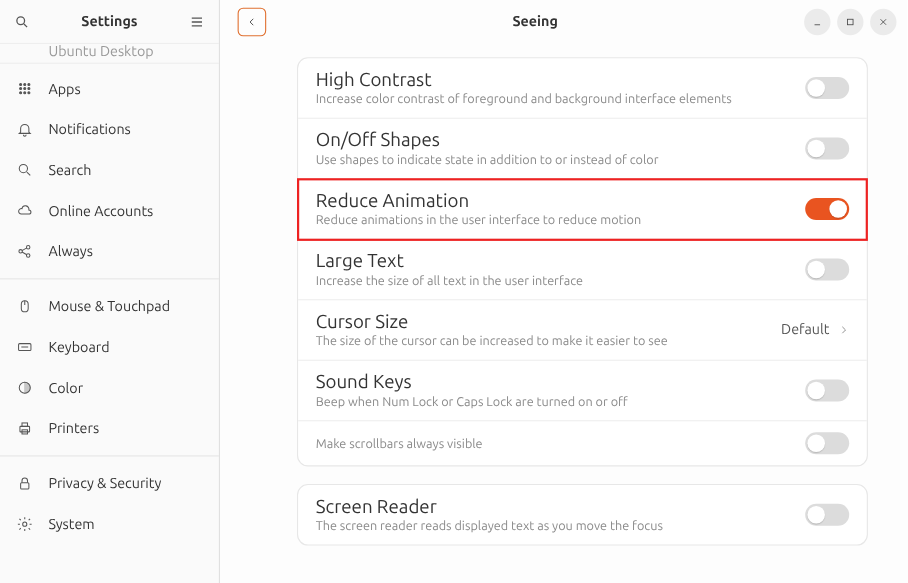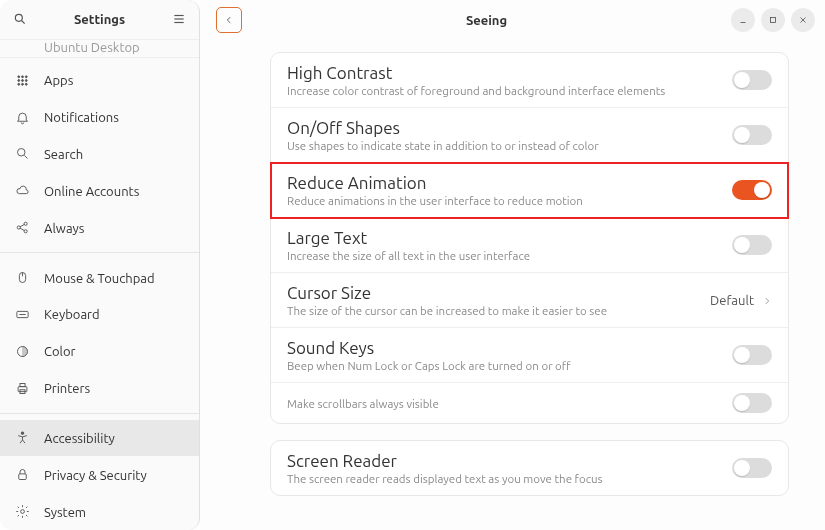--- a/index.html
+++ b/index.html
@@ -1,18 +1,18 @@
 <!DOCTYPE html>
 <html><head>
 <meta charset="utf-8">
 <style>
 * { box-sizing: border-box; margin: 0; padding: 0; font-family: Ubuntu, "Segoe UI", sans-serif; }
 html, body { width: 825px; height: 530px; overflow: hidden; background: #fff; }
 .app { display: flex; width: 100%; height: 100%; }
-.sidebar { width: 200px; background: #fafafa; border-right: 1px solid #e0e0e0; display: flex; flex-direction: column; border-radius: 12px; }
+.sidebar { width: 200px; background: #fafafa; border-right: 1px solid #e0e0e0; display: flex; flex-direction: column; }
 .sb-header { display: flex; align-items: center; height: 40px; padding: 0 10px; border-bottom: 1px solid #eee; }
 .sb-title { flex: 1; text-align: center; font-weight: 600; font-size: 13px; color: #333; }
 .icon-btn { width: 20px; height: 20px; display: flex; align-items: center; justify-content: center; color: #555; cursor: pointer; }
 .icon-btn svg { width: 14px; height: 14px; }
 .sb-item { display: flex; align-items: center; height: 37px; padding: 0 14px; font-size: 13px; color: #333; cursor: pointer; gap: 14px; }
 .sb-item.partial { height: 18px; align-items: flex-start; color: #999; border-bottom: 1px solid #eee; margin-bottom: 4px; }
 .sb-item.selected { background: #e8e8e8; }
 .sb-divider { height: 1px; background: #e5e5e5; margin: 6px 0; }
 .sb-icon { width: 16px; display: flex; justify-content: center; color: #555; }
 .sb-icon svg { width: 15px; height: 15px; stroke: currentColor; fill: none; stroke-width: 1.5; }
@@ -157,29 +157,20 @@
             <rect x="5" y="9" width="14" height="8" rx="1"></rect>
             <rect x="8" y="4" width="8" height="5"></rect>
             <rect x="8" y="14" width="8" height="6"></rect>
           </svg>
         </span>
       <span>Printers</span>
     </div>
 
     <div class="sb-divider"></div>
 
-    <div class="sb-item selected">
-      <span class="sb-icon">
-          <svg viewBox="0 0 24 24">
-            <circle cx="12" cy="5" r="2" fill="currentColor"></circle>
-            <path d="M5 9 l7 2 l7-2 M12 11 v5 M12 16 l-4 5 M12 16 l4 5"></path>
-          </svg>
-        </span>
-      <span>Accessibility</span>
-    </div>
     <div class="sb-item">
       <span class="sb-icon">
           <svg viewBox="0 0 24 24">
             <rect x="6" y="11" width="12" height="9" rx="1.5"></rect>
             <path d="M8 11 V8 a4 4 0 0 1 8 0 v3"></path>
           </svg>
         </span>
       <span>Privacy &amp; Security</span>
     </div>
     <div class="sb-item">

